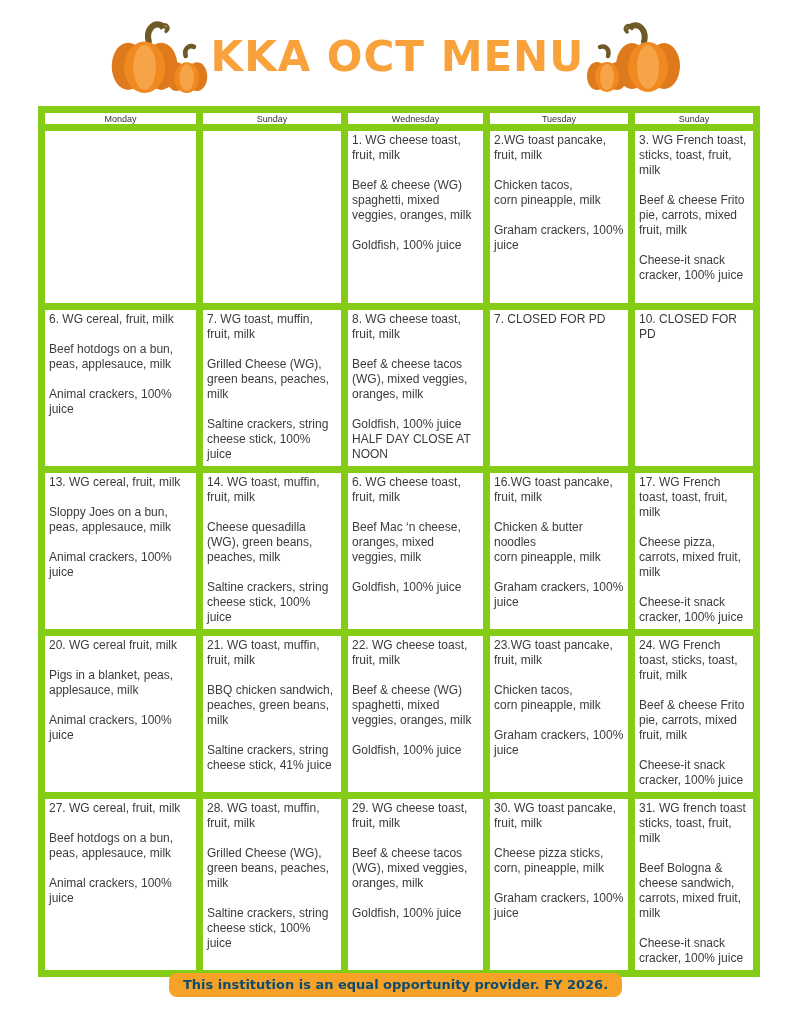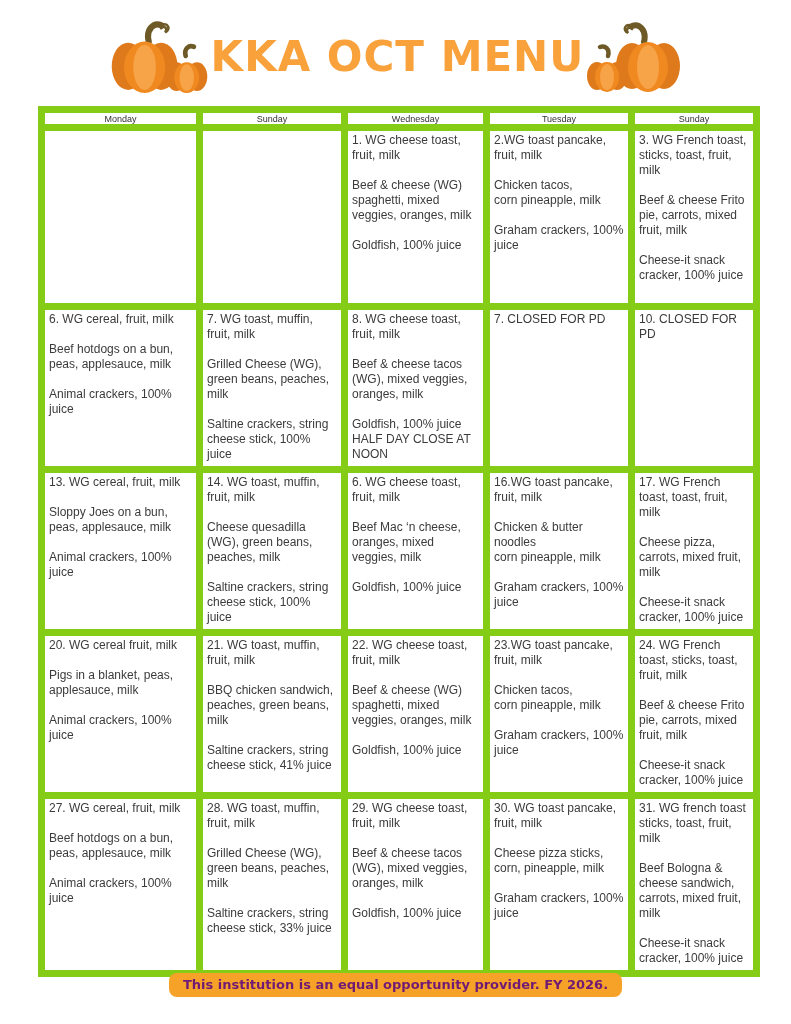--- a/index.html
+++ b/index.html
@@ -60,21 +60,21 @@
     display:flex;
     justify-content:center;
   }
   .footer-banner{
     background:#F6A228;
     border-radius:8px;
     padding:4px 14px 5px 14px;
     font-family:"DejaVu Sans",sans-serif;
     font-weight:bold;
     font-size:13px;
-    color:#701a75;
+    color:#0c4a6e;
     white-space:nowrap;
   }
 </style>
 </head>
 <body>
 
 <div class="page">
 
   <header class="masthead">
     <span class="pumpkins">
@@ -233,21 +233,21 @@
       <tr style="height:175px">
         <td>27. WG cereal, fruit, milk
 
 Beef hotdogs on a bun, peas, applesauce, milk
 
 Animal crackers, 100% juice</td>
         <td>28. WG toast, muffin, fruit, milk
 
 Grilled Cheese (WG), green beans, peaches, milk
 
-Saltine crackers, string cheese stick, 33% juice</td>
+Saltine crackers, string cheese stick, 100% juice</td>
         <td>29. WG cheese toast, fruit, milk
 
 Beef &amp; cheese tacos (WG), mixed veggies, oranges, milk
 
 Goldfish, 100% juice</td>
         <td>30. WG toast pancake, fruit, milk
 
 Cheese pizza sticks, corn, pineapple, milk
 
 Graham crackers, 100% juice</td>

